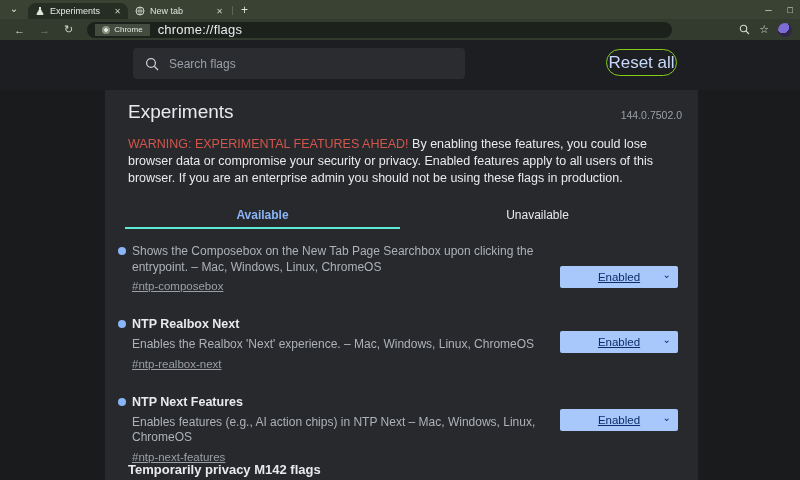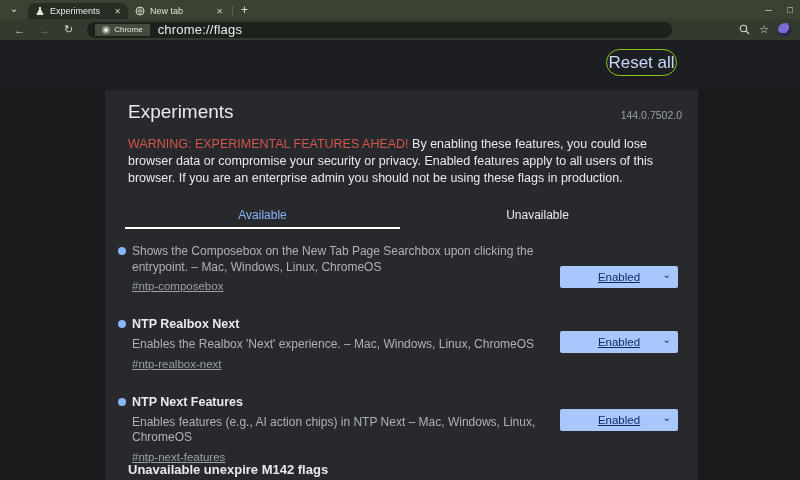--- a/index.html
+++ b/index.html
@@ -55,21 +55,21 @@
   .content-card { position:absolute; left:105px; top:0; width:593px; height:390px;
     background:#27292c; overflow:hidden; }
   .page-title { position:absolute; left:23px; top:11px; font-size:19px; color:#e8eaed; font-weight:400; }
   .version { position:absolute; right:16px; top:19px; font-size:10.5px; color:#9aa0a6; }
   .warning { position:absolute; left:23px; top:46px; width:550px;
     font-size:12.5px; line-height:17px; color:#e8eaed; }
   .warning .warn-red { color:#d3564c; }
 
   .avail-tabs { position:absolute; left:20px; top:110px; width:550px; height:29px; display:flex; }
   .avail-tab { flex:1; text-align:center; font-size:12px; padding-top:8px; height:100%; }
-  .avail-tab.sel { color:#8ab4f8; border-bottom:2px solid #ffffff; font-weight:400; }
+  .avail-tab.sel { color:#8ab4f8; border-bottom:2px solid #5eead4; font-weight:700; }
   .avail-tab.unsel { color:#e8eaed; }
 
   .flag-list { position:absolute; left:0; top:148px; width:593px; }
   .flag-row { position:relative; margin-bottom:23px; }
   .flag-dot { position:absolute; left:13px; top:3px; width:8px; height:8px; border-radius:50%; background:#8ab4f8; }
   .flag-name { margin-left:27px; font-size:12.5px; font-weight:700; color:#e8eaed; }
   .flag-desc { margin-left:27px; margin-top:6px; width:405px;
     font-size:12px; line-height:15.5px; color:#aeb2b8; }
   .flag-link { margin-left:27px; margin-top:5px; display:inline-block;
     font-size:11.5px; color:#9aa0a6; text-decoration:underline; }
@@ -136,20 +136,29 @@
             <circle cx="4.5" cy="4.5" r="3.2" fill="none" stroke="#d3d7cd" stroke-width="1.1"></circle>
             <line x1="7" y1="7" x2="10" y2="10" stroke="#d3d7cd" stroke-width="1.1"></line>
           </svg>
       </span>
       <span class="tb-glyph">☆</span>
       <span class="avatar"></span>
     </div>
   </div>
 
   <div class="flags-header">
+    <div class="search-box">
+      <span>
+        <svg width="14" height="14" viewBox="0 0 14 14">
+            <circle cx="6" cy="6" r="4.4" fill="none" stroke="#c7cbd0" stroke-width="1.3"></circle>
+            <line x1="9.3" y1="9.3" x2="13" y2="13" stroke="#c7cbd0" stroke-width="1.3"></line>
+          </svg>
+      </span>
+      <span class="placeholder">Search flags</span>
+    </div>
     <div class="reset-btn">Reset all</div>
   </div>
 
   <div class="page-area">
     <div class="content-card">
       <div class="page-title">Experiments</div>
       <div class="version">144.0.7502.0</div>
 
       <div class="warning">
         <span class="warn-red">WARNING: EXPERIMENTAL FEATURES AHEAD!</span><span> By enabling these features, you could lose browser data or compromise your security or privacy. Enabled features apply to all users of this browser. If you are an enterprise admin you should not be using these flags in production.</span>
@@ -189,18 +198,18 @@
           <div class="flag-desc">Enables features (e.g., AI action chips) in NTP Next – Mac, Windows, Linux, ChromeOS</div>
           <a class="flag-link">#ntp-next-features</a>
           <div class="flag-select">
             <span>Enabled</span>
             <span class="caret">⌄</span>
           </div>
         </div>
 
       </div>
 
-      <div class="section-heading">Unavailable unexpire M142 flags</div>
+      <div class="section-heading">Temporarily privacy M142 flags</div>
     </div>
 
   </div>
 
 </div>
 
 </body></html>

